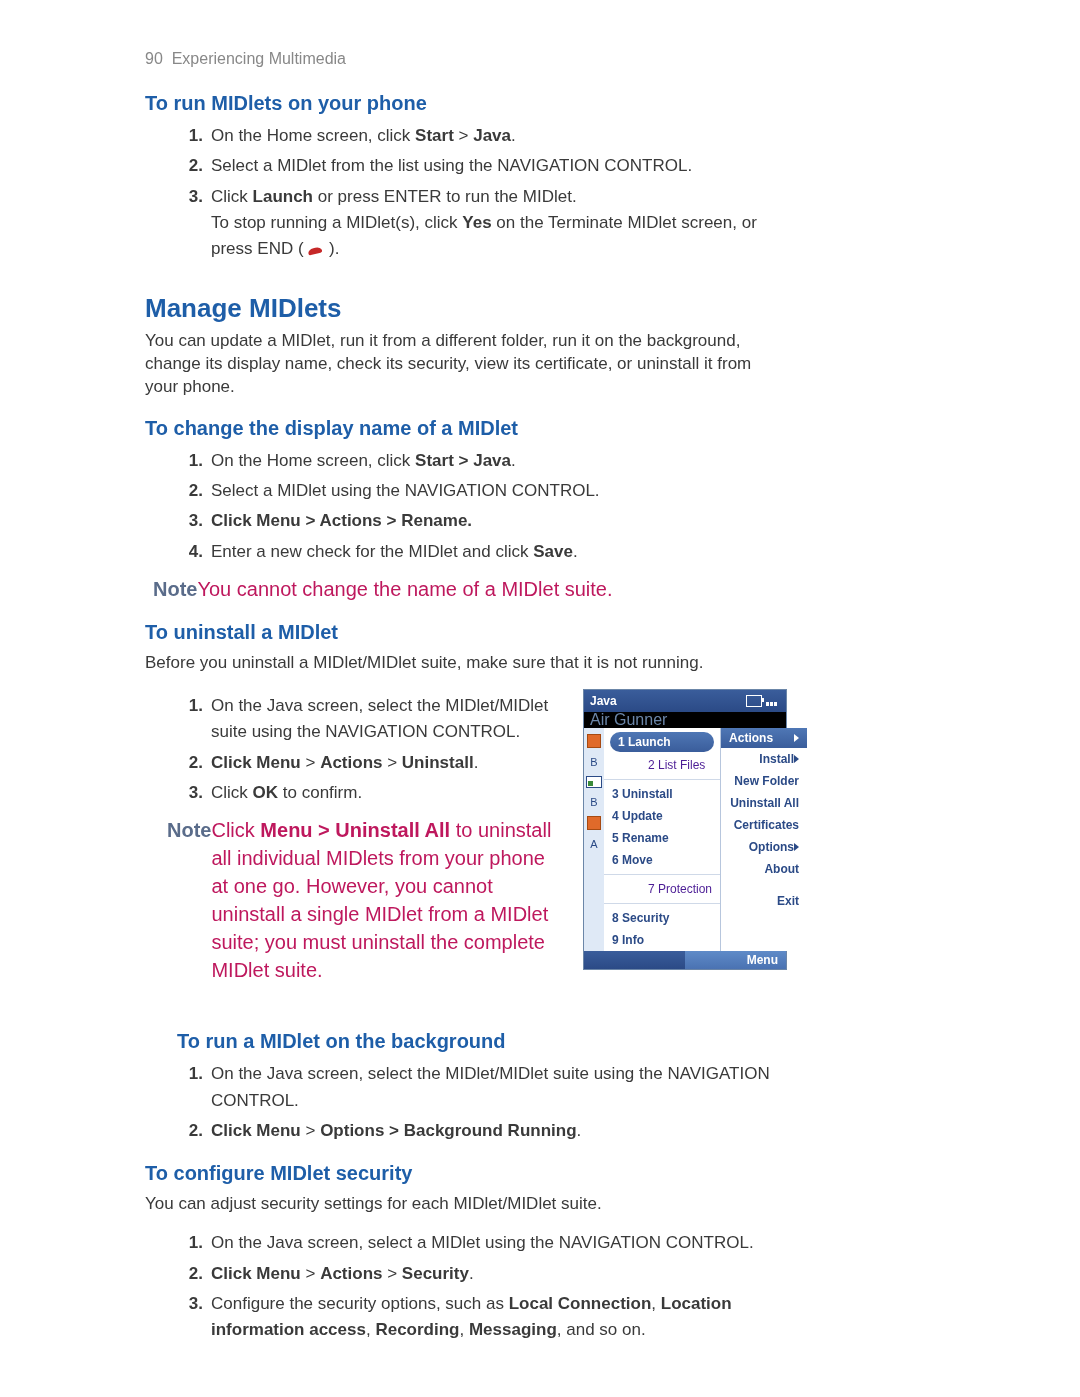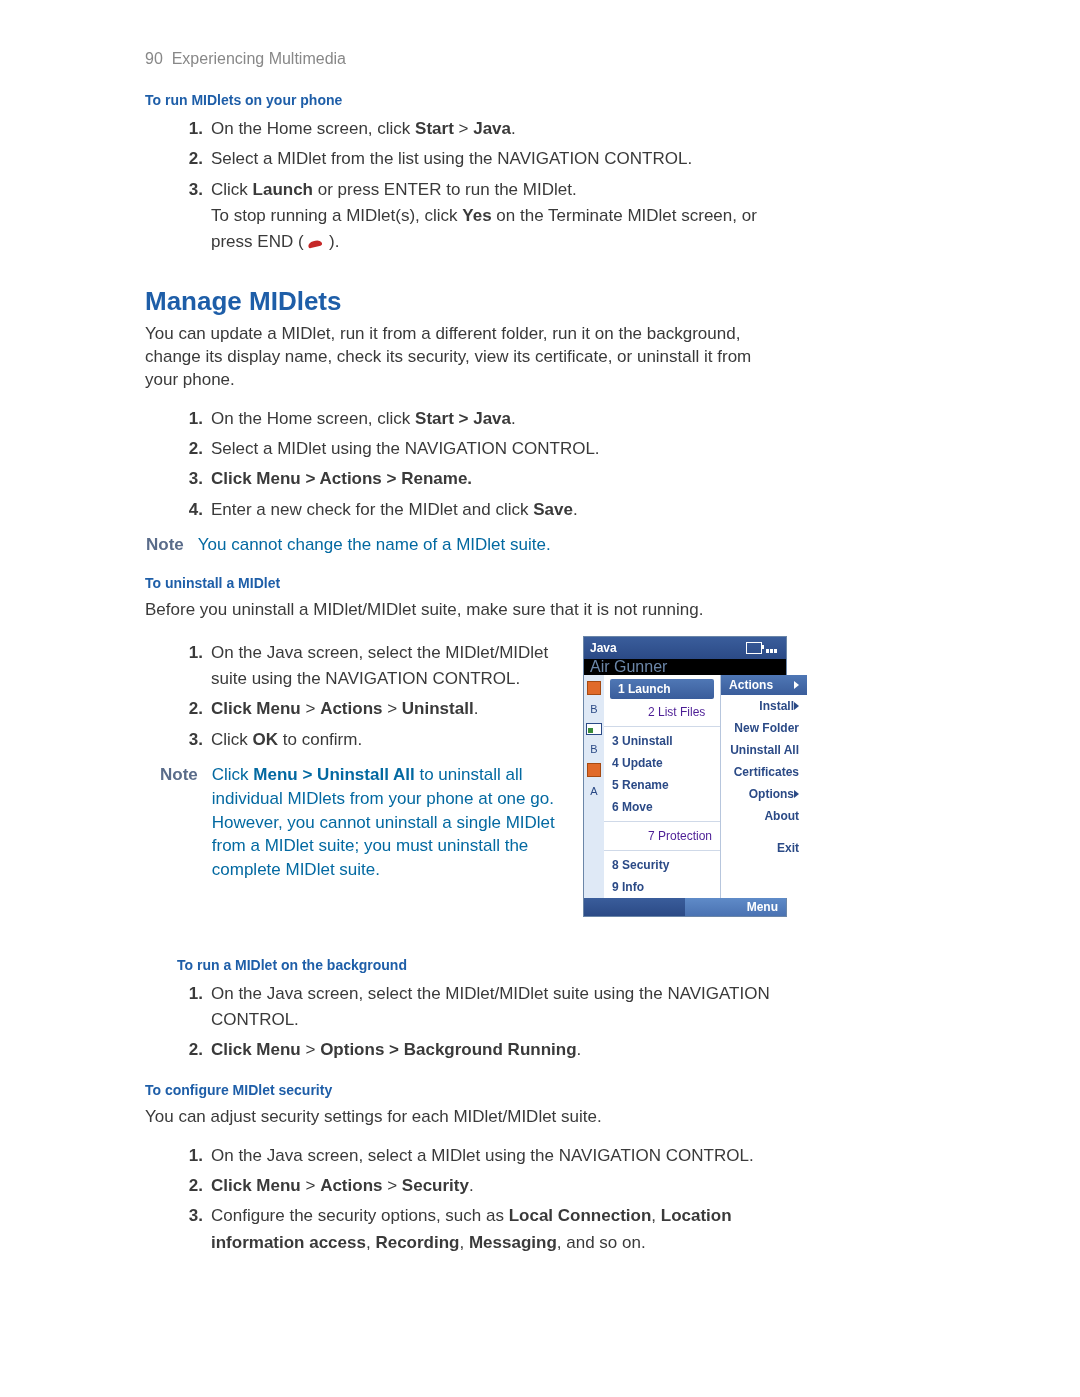--- a/index.html
+++ b/index.html
@@ -18,21 +18,21 @@
     position: relative;
   }
   .running-header {
     font-size: 16px;
     color: #888;
     margin-bottom: 24px;
   }
   .sub-head {
     color: #1e5ea8;
     font-weight: 700;
-    font-size: 14px;
+    font-size: 20px;
     margin: 18px 0 8px 0;
   }
   .section-head {
     color: #1e5ea8;
     font-weight: 700;
     font-size: 26px;
     margin: 30px 0 6px 0;
   }
   p.body {
     font-size: 17px;
@@ -53,28 +53,28 @@
     padding-left: 38px;
   }
   ol.steps .num {
     font-weight: 700;
     min-width: 20px;
     text-align: right;
   }
   ol.steps .txt { flex: 1; }
   .note-row {
     display: flex;
-    gap: 14px;
-    font-size: 17px;
+    gap: 0;
+    font-size: 20px;
     color: #5a6c8a;
-    margin: 10px 0 6px 1px;
+    margin: 10px 0 6px 8px;
     line-height: 1.4;
   }
   .note-row .label { font-weight: 700; }
-  .note-row .ntext { flex: 1; color: #0369a1; }
+  .note-row .ntext { flex: 1; color: #be185d; }
   b { font-weight: 700; }
 
   
   .split {
     display: flex;
     gap: 18px;
     align-items: flex-start;
     margin-top: 14px;
   }
   .split .left { flex: 1; }
@@ -146,21 +146,21 @@
   .menu1 {
     flex: 1;
     background: #fff;
     border-right: 1px solid #b7c6dd;
   }
   .menu1 .pill {
     background: linear-gradient(#4f77b5, #3a5d9b);
     color: #fff;
     font-weight: 700;
     padding: 3px 8px;
-    border-radius: 2px;
+    border-radius: 10px;
     margin: 4px 6px 2px 6px;
     font-size: 12px;
   }
   .menu1 .item, .menu2 .item {
     padding: 4px 8px;
     color: #2b4a86;
     font-weight: 700;
     font-size: 12px;
     white-space: nowrap;
   }
@@ -240,20 +240,21 @@
     <li>
         <span class="num">3.</span>
       <span class="txt"><span>Click </span><b>Launch</b><span> or press ENTER to run the MIDlet.</span><br>
       <span>To stop running a MIDlet(s), click </span><b>Yes</b><span> on the Terminate MIDlet screen, or press END ( </span><span class="end-icon"></span><span> ).</span></span>
       </li>
   </ol>
 
   <div class="section-head">Manage MIDlets</div>
   <p class="body">You can update a MIDlet,  run it from a different folder, run it on the background, change its display name, check its security, view its certificate, or uninstall it from your phone.</p>
 
+  <div class="sub-head">To change the display name of a MIDlet</div>
   <ol class="steps">
     <li>
         <span class="num">1.</span>
       <span class="txt"><span>On the Home screen, click </span><b>Start &gt; Java</b><span>.</span></span>
       </li>
     <li>
         <span class="num">2.</span>
       <span class="txt">Select a MIDlet using the NAVIGATION CONTROL.</span>
       </li>
     <li>

